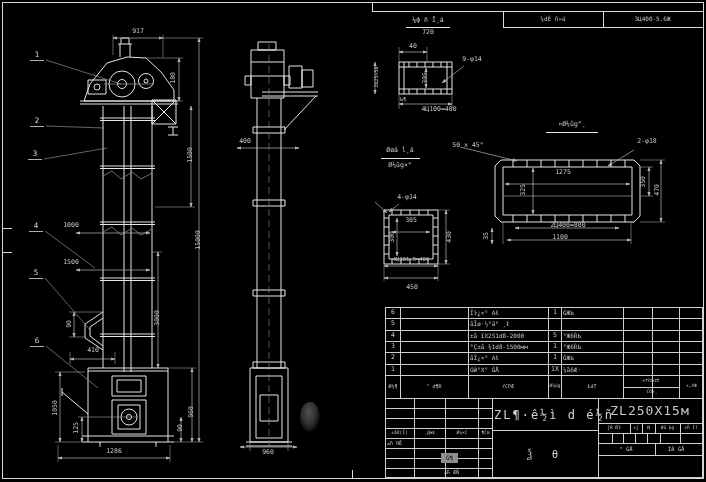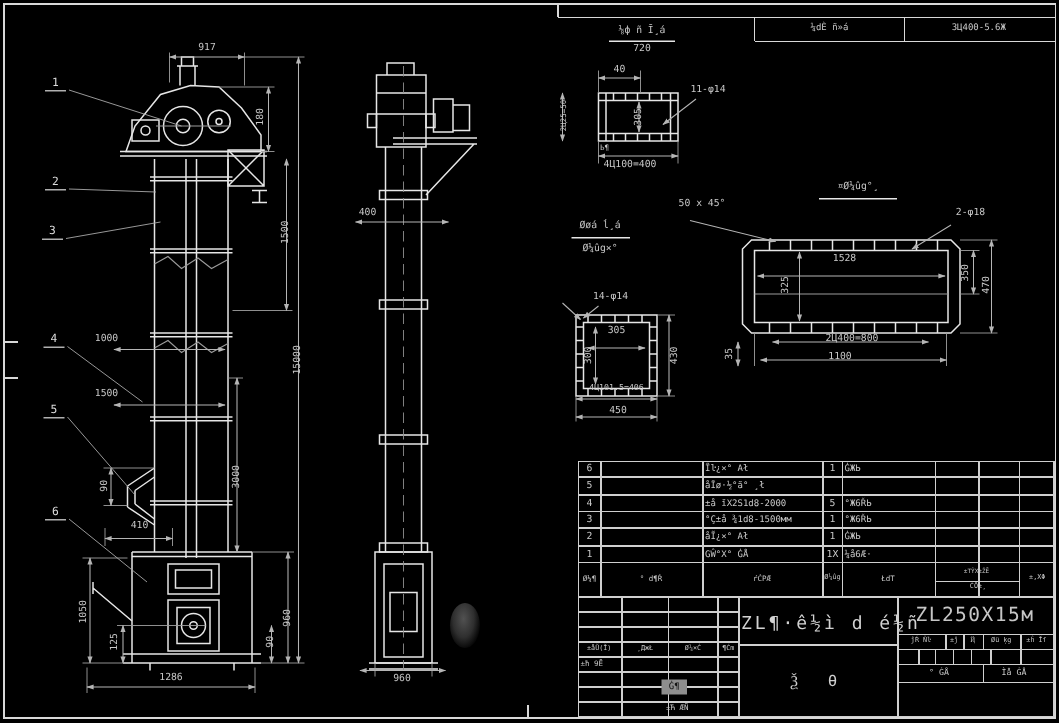--- a/index.html
+++ b/index.html
@@ -190,39 +190,39 @@
 <span class="t rot" style="left:42px;top:404px;width:28px">1050</span>
 <span class="t rot" style="left:66px;top:424px;width:22px">125</span>
 <span class="t" style="left:97px;top:448px;width:34px">1286</span>
 
 <span class="t" style="left:232px;top:138px;width:26px">400</span>
 <span class="t" style="left:253px;top:449px;width:30px">960</span>
 
 <span class="t" style="left:404px;top:17px;width:48px">⅛ф ñ Ī¸á</span>
 <span class="t" style="left:410px;top:29px;width:36px">720</span>
 <span class="t" style="left:402px;top:43px;width:22px">40</span>
-<span class="t" style="left:455px;top:56px;width:34px">11-φ14</span>
+<span class="t" style="left:455px;top:56px;width:34px">9-φ14</span>
 <span class="t rot" style="left:415px;top:74px;width:22px">305</span>
 <span class="t rot s5" style="left:357px;top:74px;width:38px">2Ц25=50</span>
 <span class="t s5" style="left:395px;top:96px;width:16px">Ь¶</span>
-<span class="t" style="left:395px;top:106px;width:50px">4Ц100=400</span>
+<span class="t" style="left:414px;top:106px;width:50px">4Ц100=400</span>
 
 <span class="t" style="left:379px;top:147px;width:42px">Øøá ĺ¸á</span>
 <span class="t" style="left:379px;top:162px;width:42px">Ø¼ûg×°</span>
-<span class="t" style="left:390px;top:194px;width:34px">14-φ14</span>
+<span class="t" style="left:390px;top:194px;width:34px">4-φ14</span>
 <span class="t" style="left:400px;top:217px;width:22px">305</span>
 <span class="t rot" style="left:382px;top:233px;width:22px">300</span>
 <span class="t rot" style="left:439px;top:233px;width:22px">430</span>
 <span class="t s55" style="left:385px;top:256px;width:52px">4Ц101.5=406</span>
-<span class="t" style="left:400px;top:270px;width:24px">450</span>
+<span class="t" style="left:400px;top:284px;width:24px">450</span>
 
 <span class="t" style="left:542px;top:121px;width:60px">¤Ø¼ûg°¸</span>
-<span class="t" style="left:450px;top:132px;width:36px">50 x 45°</span>
+<span class="t" style="left:450px;top:142px;width:36px">50 x 45°</span>
 <span class="t" style="left:630px;top:138px;width:34px">2-φ18</span>
-<span class="t" style="left:549px;top:169px;width:28px">1528</span>
+<span class="t" style="left:549px;top:169px;width:28px">1275</span>
 <span class="t rot" style="left:513px;top:186px;width:22px">325</span>
 <span class="t rot" style="left:633px;top:178px;width:22px">350</span>
 <span class="t rot" style="left:647px;top:186px;width:22px">470</span>
 <span class="t" style="left:538px;top:222px;width:60px">2Ц400=800</span>
 <span class="t" style="left:546px;top:234px;width:28px">1100</span>
 <span class="t rot" style="left:478px;top:232px;width:18px">35</span>
 
 <span class="t" style="left:386px;top:309px;width:14px">6</span>
 <span class="t l s6" style="left:470px;top:309px;width:76px">Ĩŀ¿×° Ał</span>
 <span class="t" style="left:548px;top:309px;width:14px">1</span>

